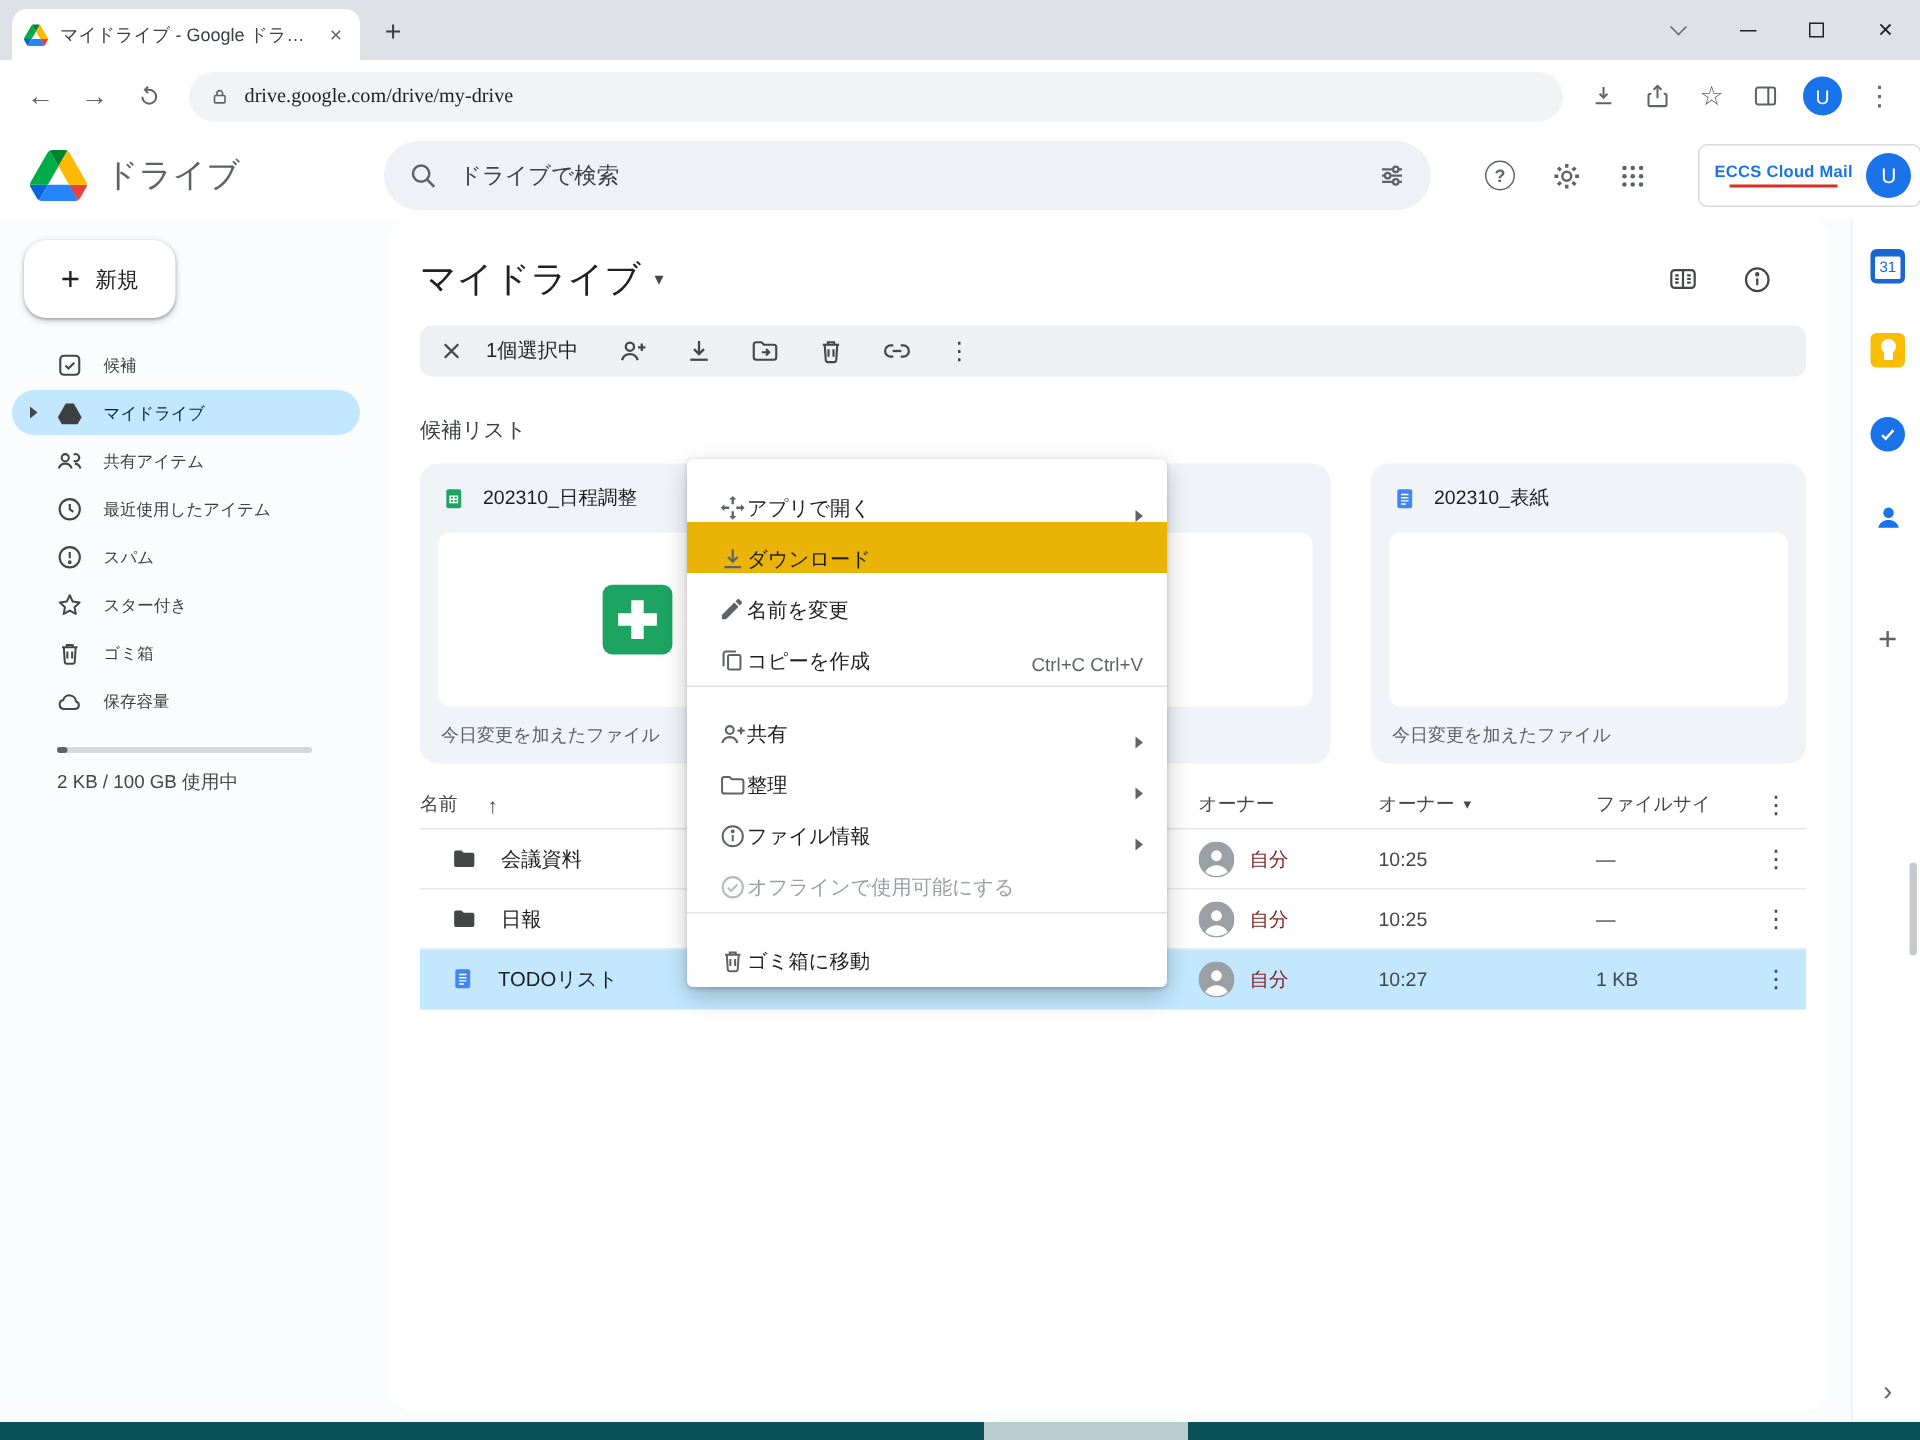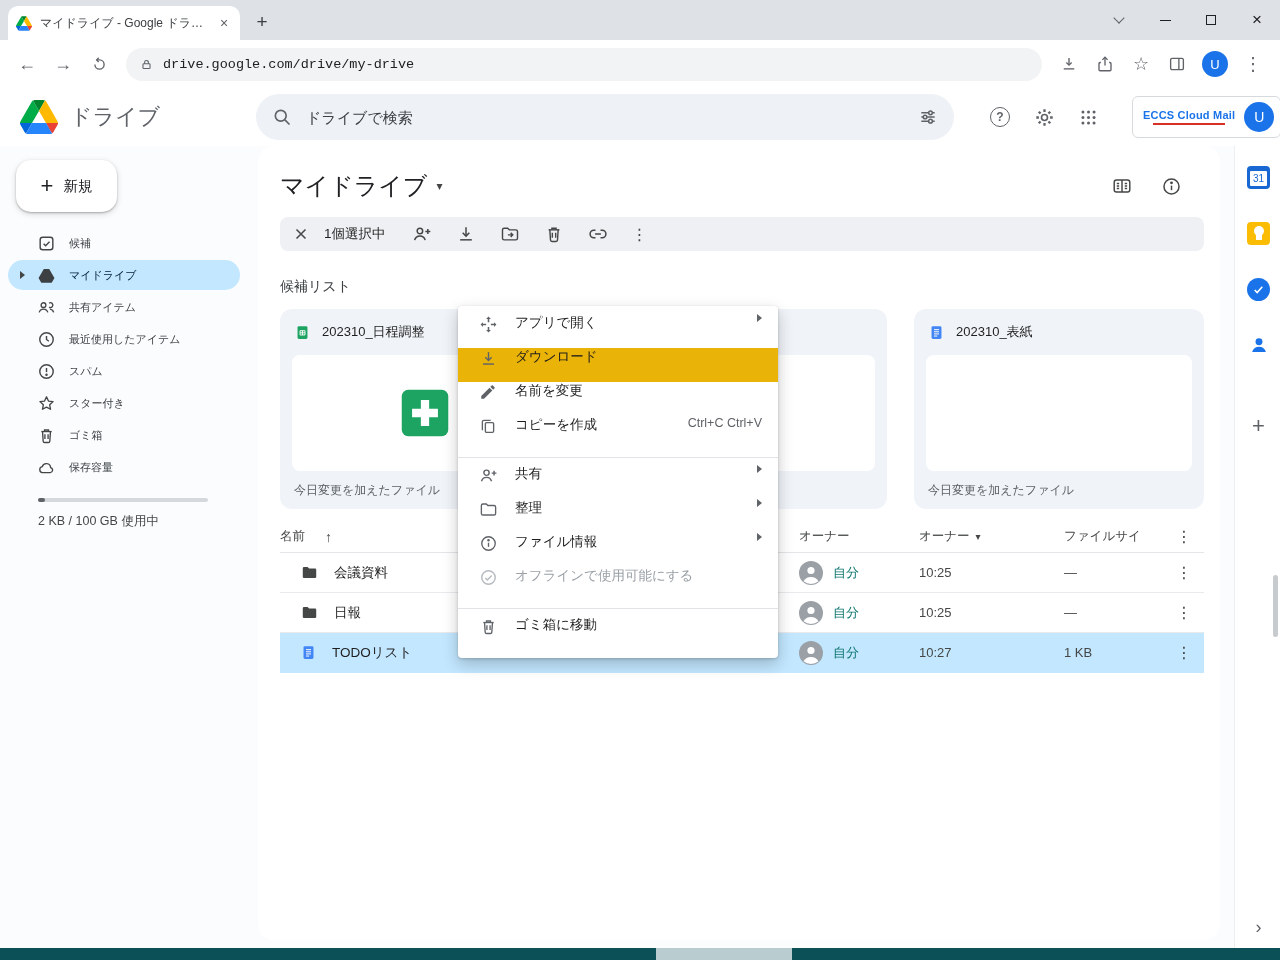--- a/index.html
+++ b/index.html
@@ -18,21 +18,21 @@
   .win-controls{position:absolute;right:0;top:0;height:40px;display:flex;align-items:stretch}
   .win-btn{width:46px;display:flex;align-items:center;justify-content:center;color:#202124;font-size:17px}
   .chev-down{width:8px;height:8px;border-right:1.6px solid #5f6368;border-bottom:1.6px solid #5f6368;transform:rotate(45deg);margin-top:-4px}
   .min-glyph{width:11px;border-bottom:1.6px solid #202124}
   .max-glyph{width:10px;height:10px;border:1.5px solid #202124}
 
   
   .navbar{height:48px;background:#fff;display:flex;align-items:center;padding:0 10px;gap:2px}
   .nav-icon{width:34px;height:34px;border-radius:50%;display:flex;align-items:center;justify-content:center;color:#5f6368;font-size:18px;flex:0 0 auto}
   .urlbar{flex:1;height:33px;background:#f1f3f4;border-radius:17px;display:flex;align-items:center;padding:0 14px;gap:10px;margin:0 8px}
-  .urlbar input{flex:1;border:none;background:transparent;outline:none;font-size:13.5px;color:#202124;font-family:Liberation Mono, monospace}
+  .urlbar input{flex:1;border:none;background:transparent;outline:none;font-size:13.5px;color:#202124;font-family:Liberation Serif, serif}
   .avatar-sm{width:26px;height:26px;border-radius:50%;background:#1a73e8;color:#fff;font-size:13px;display:flex;align-items:center;justify-content:center;margin:0 6px;flex:0 0 auto}
 
   
   .drive-header{height:58px;display:flex;align-items:center;background:#fff}
   .brand{width:256px;display:flex;align-items:center;gap:12px;padding-left:20px;flex:0 0 auto}
   .brand-name{font-size:22px;color:#5f6368}
   .searchbar{width:698px;height:46px;background:#eef1f5;border-radius:23px;display:flex;align-items:center;padding:0 16px;gap:14px;flex:0 0 auto}
   .searchbar input{flex:1;border:none;background:transparent;outline:none;font-size:15px;color:#3c4043;font-family:inherit}
   .searchbar input::placeholder{color:#3c4043;opacity:1}
   .header-actions{display:flex;align-items:center;margin-left:36px;gap:24px}
@@ -75,30 +75,30 @@
   .card-thumb{margin:0 12px;height:116px;background:#fff;border-radius:8px;display:flex;align-items:center;justify-content:center}
   .card-caption{height:38px;display:flex;align-items:center;padding:0 14px;font-size:12px;color:#5a5f63}
 
   .tbl{margin-top:12px}
   .tbl-header{display:flex;align-items:center;height:32px;border-bottom:1px solid #e3e5e8;font-size:12.5px;font-weight:500;color:#444746}
   .tbl-row{display:flex;align-items:center;height:40px;border-bottom:1px solid #e8eaed;font-size:13.5px;color:#1f1f1f}
   .tbl-row.selected{background:#c2e7ff;border-bottom-color:transparent}
   .col-name{flex:1;display:flex;align-items:center;min-width:0}
   .tbl-row .col-name{padding-left:20px;gap:15px;font-weight:500}
   .sort-arrow{margin-left:20px;font-size:14px;color:#444746}
-  .col-owner{width:120px;display:flex;align-items:center;gap:10px;font-size:13px;color:#0f766e}
+  .col-owner{width:120px;display:flex;align-items:center;gap:10px;font-size:13px;color:#7f1d1d}
   .col-mod{width:145px;display:flex;align-items:center;gap:6px;font-size:13px;color:#444746}
   .col-size{width:100px;font-size:13px;color:#444746}
   .col-menu{width:40px;text-align:center;font-size:16px;color:#444746}
   .tbl-header .col-owner,.tbl-header .col-mod,.tbl-header .col-size{font-size:12.5px;color:#444746}
   .tbl-header .dd{font-size:10px}
 
   
   .menu{position:absolute;left:458px;top:306px;width:320px;background:#fff;border-radius:4px;box-shadow:0 1px 3px rgba(0,0,0,.18),0 6px 16px rgba(0,0,0,.22);padding:8px 0;z-index:40}
-  .menu-item{height:34px;display:flex;align-items:flex-start;padding:0 16px 0 20px;gap:17px;font-size:13.5px;color:#1f1f1f}
+  .menu-item{height:34px;display:flex;align-items:flex-end;padding:0 16px 0 20px;font-size:13.5px;color:#1f1f1f}
   .menu-item .mi{width:20px;height:20px;flex:0 0 20px;display:flex;align-items:center;justify-content:center}
   .menu-item.hover{background:#eab308}
   .menu-item.disabled{color:#9aa0a6}
   .mi-label{flex:1;white-space:nowrap}
   .mi-shortcut{font-size:12.5px;color:#5f6368}
   .mi-arrow{width:0;height:0;border-left:5px solid #5f6368;border-top:4px solid transparent;border-bottom:4px solid transparent}
   .menu-sep{height:1px;background:#e1e3e6;margin:7px 0}
 
   
   .rail{width:48px;border-left:1px solid #eceef0;display:flex;flex-direction:column;align-items:center;padding-top:20px;gap:33px;position:relative;flex:0 0 auto;background:#fff}

